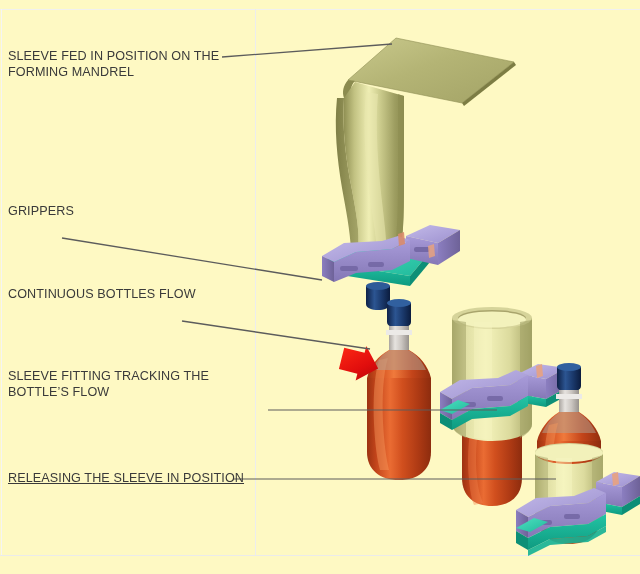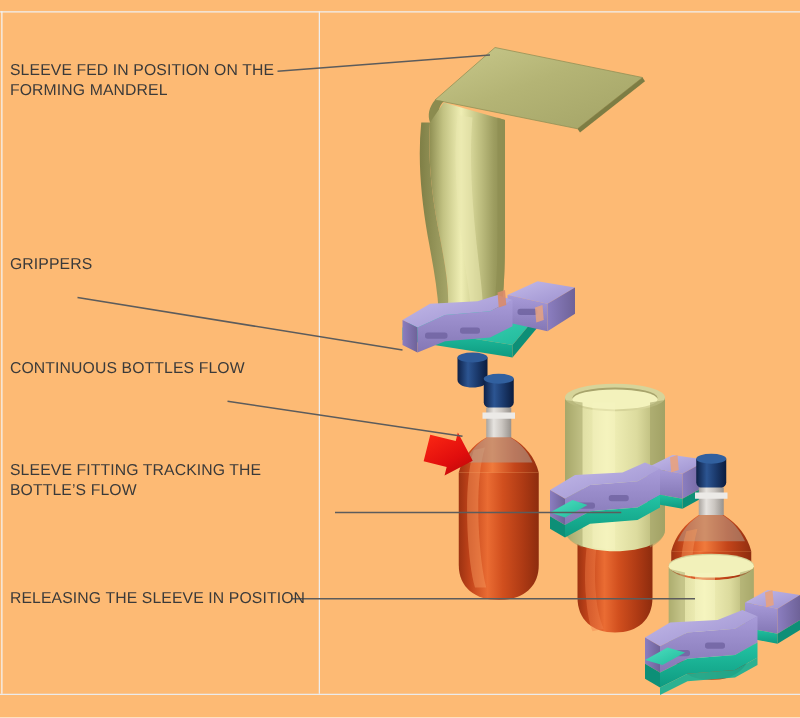--- a/index.html
+++ b/index.html
@@ -7,21 +7,21 @@
     padding: 0;
     background: #ffffff;
   }
   body {
     font-family: "Liberation Sans", sans-serif;
   }
   #canvas {
     position: relative;
     width: 640px;
     height: 574px;
-    background: #fdba74;
+    background: #fef9c3;
     overflow: hidden;
   }
   
   .frame-top {
     position: absolute;
     left: 0; top: 9px;
     width: 640px; height: 1px;
     background: #f0f0f0;
   }
   .frame-bottom {
@@ -354,15 +354,15 @@
   <div class="label" style="left:8px; top:48px;">SLEEVE FED IN POSITION ON THE
 FORMING MANDREL</div>
 
   <div class="label" style="left:8px; top:203px;text-align:right;">GRIPPERS</div>
 
   <div class="label" style="left:8px; top:368px;">SLEEVE FITTING TRACKING THE
 BOTTLE’S FLOW</div>
 
   <div class="label" style="left:8px; top:286px;">CONTINUOUS BOTTLES FLOW</div>
 
-  <div class="label" style="left:8px; top:470px;">RELEASING THE SLEEVE IN POSITION</div>
+  <div class="label" style="left:8px; top:470px;text-decoration:underline;">RELEASING THE SLEEVE IN POSITION</div>
 
 </div>
 
 </body></html>

